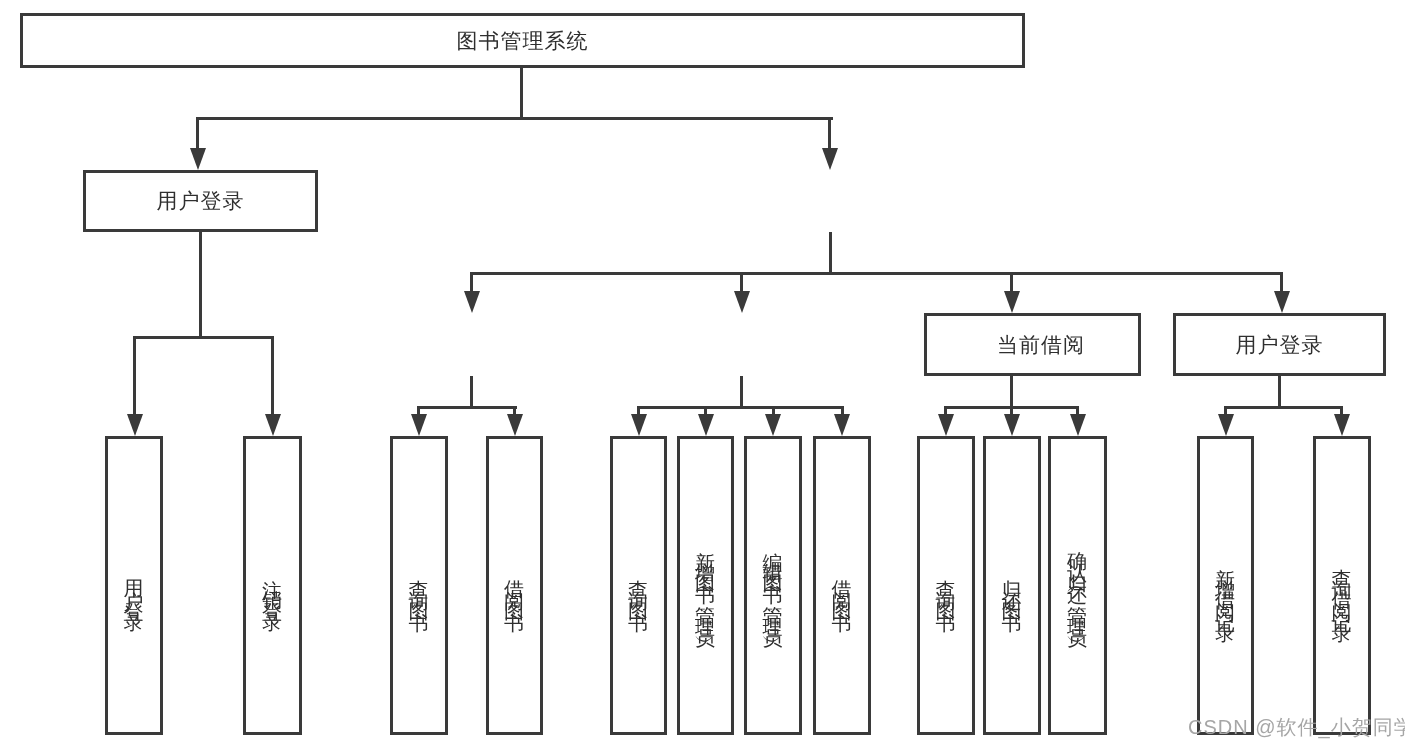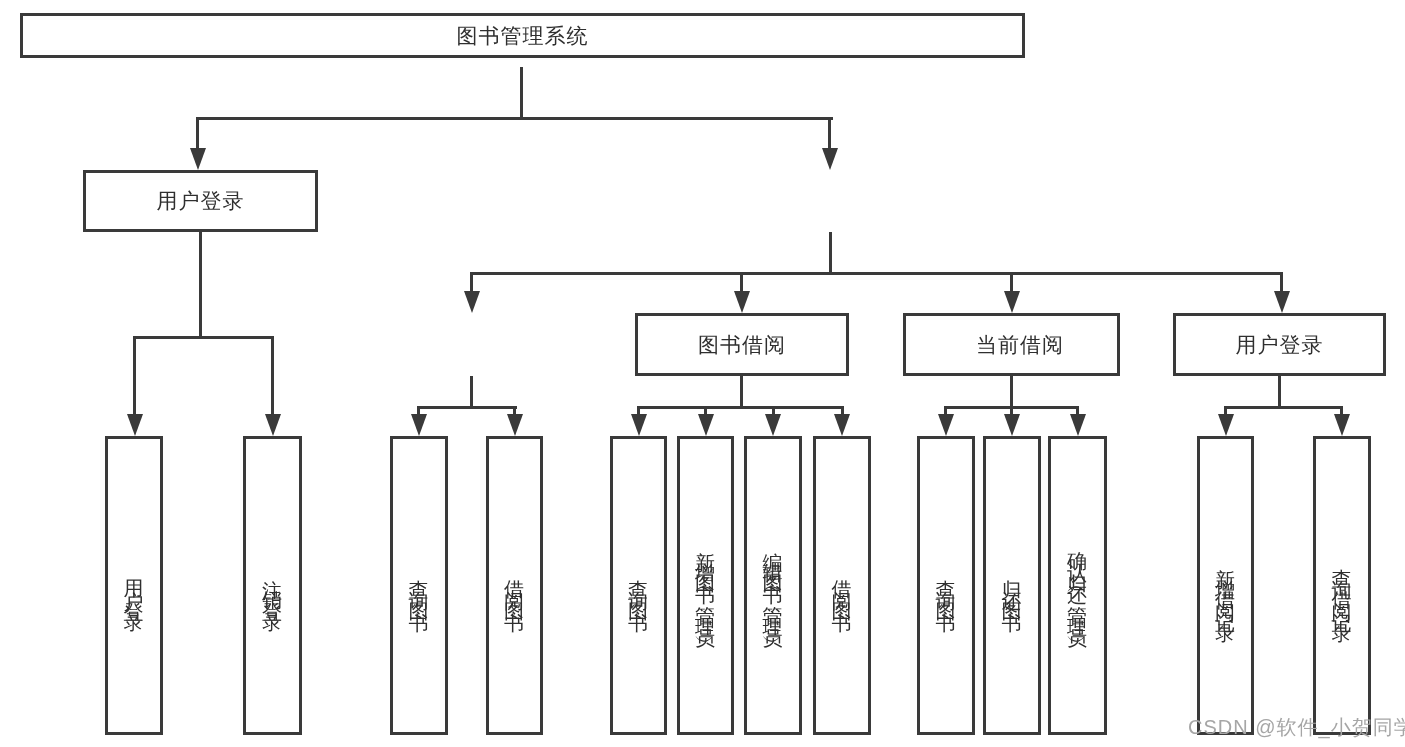--- a/index.html
+++ b/index.html
@@ -89,32 +89,29 @@
   <div class="vl" style="left:1076px;top:406px;height:12px;"></div>
   <div class="ah" style="left:1070px;top:414px;"></div>
 
   <div class="vl" style="left:1278px;top:376px;height:33px;"></div>
   <div class="hl" style="left:1224px;top:406px;width:119px;"></div>
   <div class="vl" style="left:1224px;top:406px;height:12px;"></div>
   <div class="ah" style="left:1218px;top:414px;"></div>
   <div class="vl" style="left:1340px;top:406px;height:12px;"></div>
   <div class="ah" style="left:1334px;top:414px;"></div>
 
-  <div class="hbox" style="left:20px;top:13px;width:1005px;height:45px;">
+  <div class="hbox" style="left:20px;top:13px;width:1005px;height:55px;">
     <span>图书管理系统</span>
   </div>
 
   <div class="hbox" style="left:83px;top:170px;width:235px;height:62px;">
     <span>用户登录</span>
   </div>
 
-  <div class="hbox" style="left:635px;top:313px;width:214px;height:63px;">
-    <span>图书借阅</span>
-  </div>
-  <div class="hbox" style="left:903px;top:313px;width:217px;height:63px;padding-left:17px;">
+  <div class="hbox" style="left:924px;top:313px;width:217px;height:63px;padding-left:17px;">
     <span>当前借阅</span>
   </div>
   <div class="hbox" style="left:1173px;top:313px;width:213px;height:63px;">
     <span>用户登录</span>
   </div>
 
   <div class="vbox" style="left:105px;width:58px;">
     <span class="vtext">用户登录</span>
   </div>
   <div class="vbox" style="left:243px;width:59px;">

